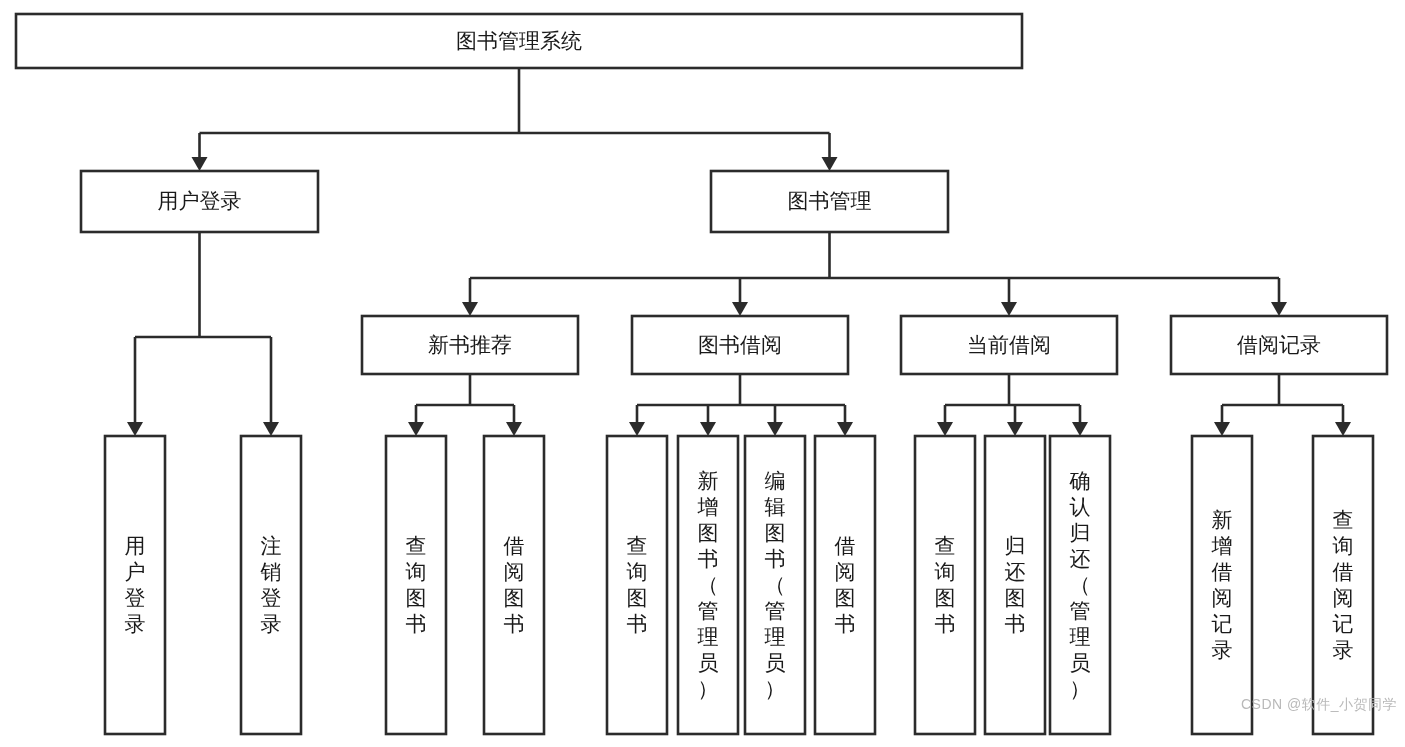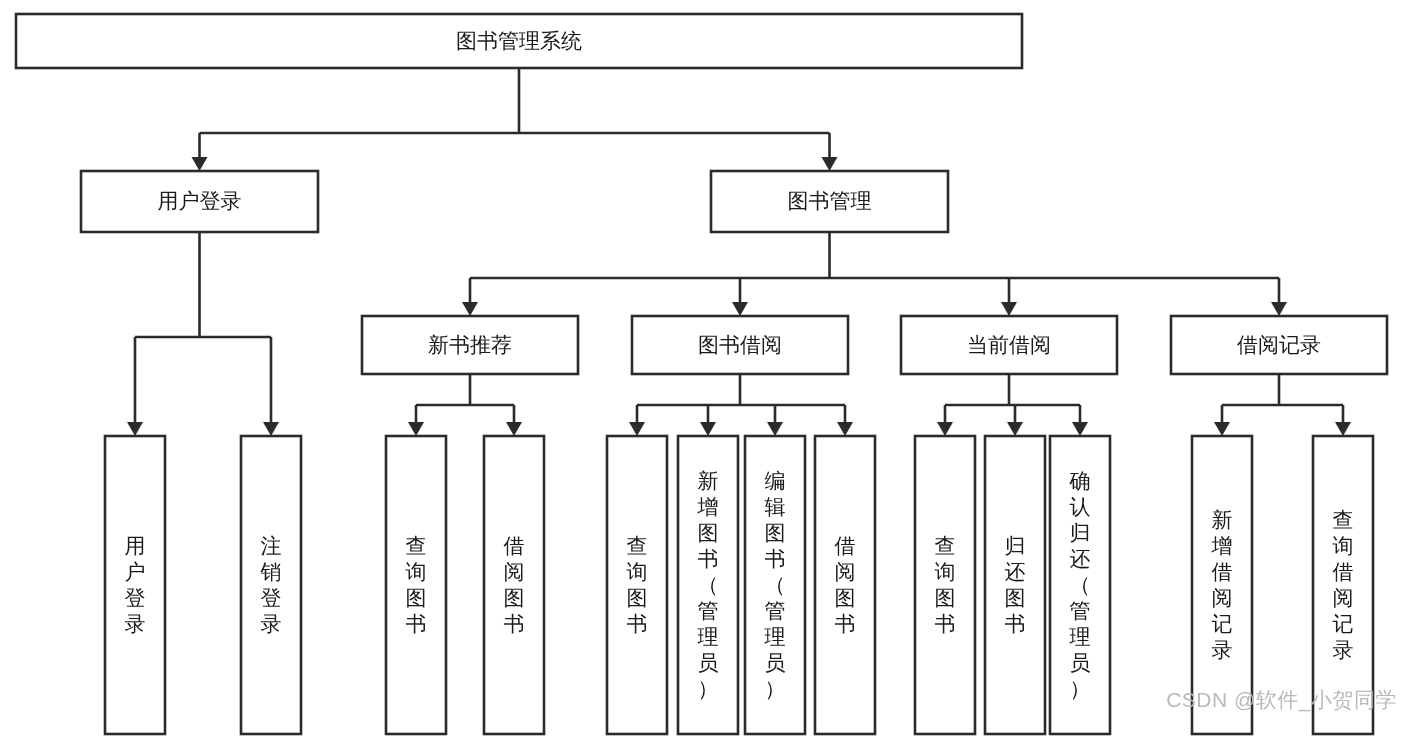--- a/index.html
+++ b/index.html
@@ -52,21 +52,21 @@
   }
   .arrow-head {
     fill: #2b2b2b;
     stroke: none;
   }
   .watermark {
     position: absolute;
     right: 8px;
     bottom: 6px;
     font-family: "Liberation Sans", "DejaVu Sans", sans-serif;
-    font-size: 21px;
+    font-size: 14px;
     color: #b9b9b9;
     letter-spacing: 0.5px;
     white-space: nowrap;
     pointer-events: none;
   }
 </style>
 </head>
 <body>
 
 <div id="diagram-root">

